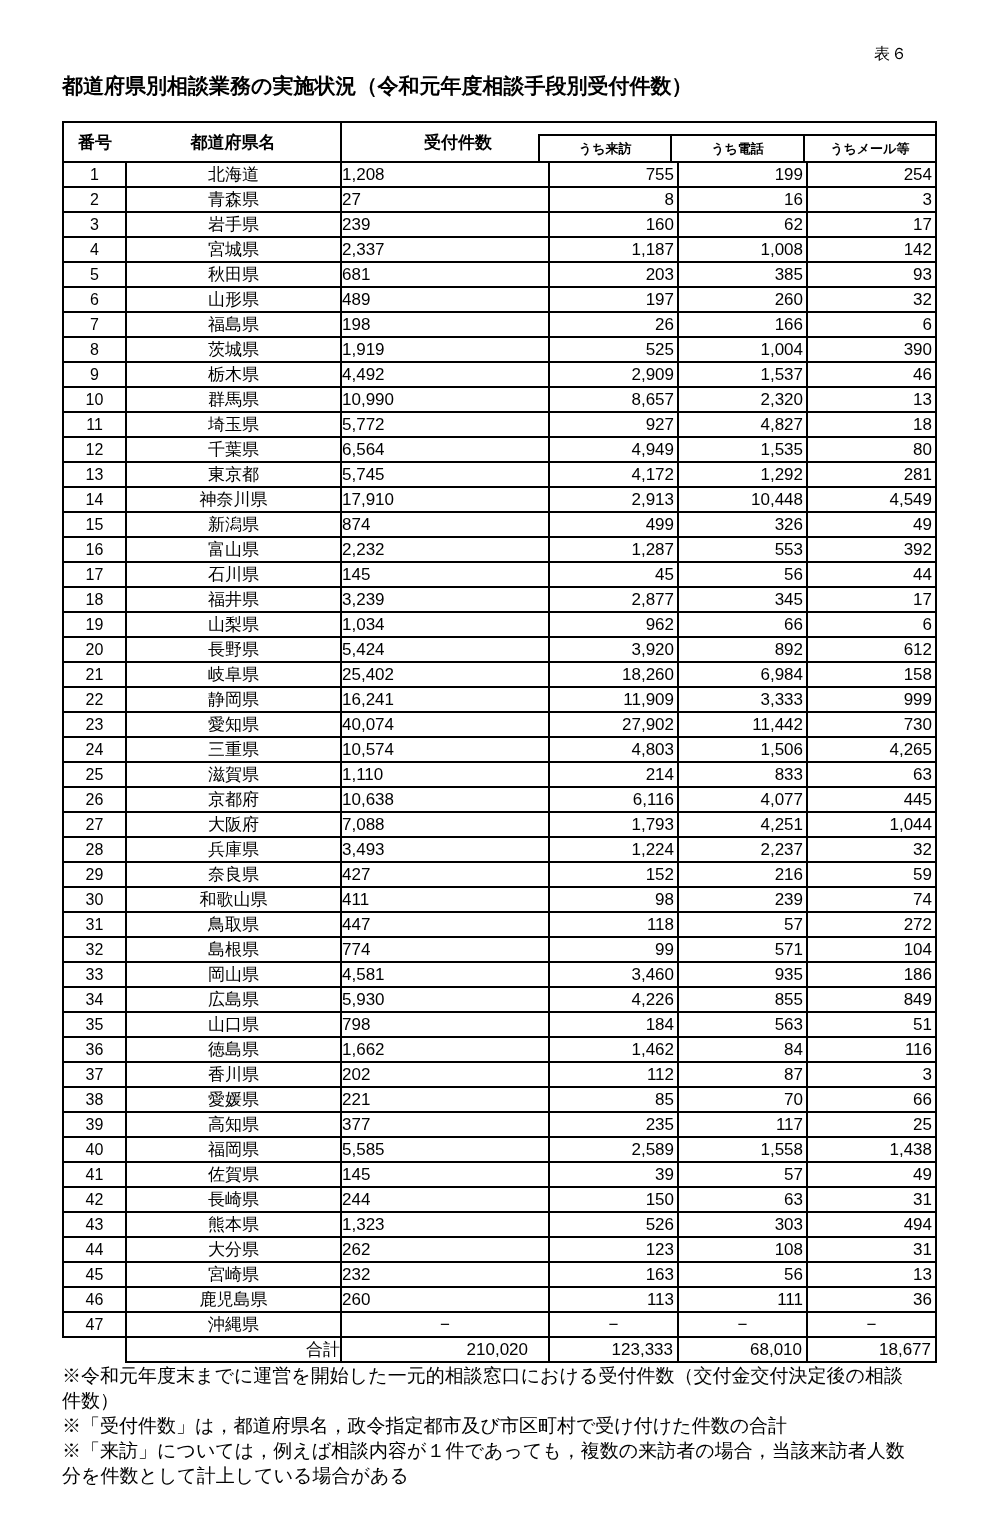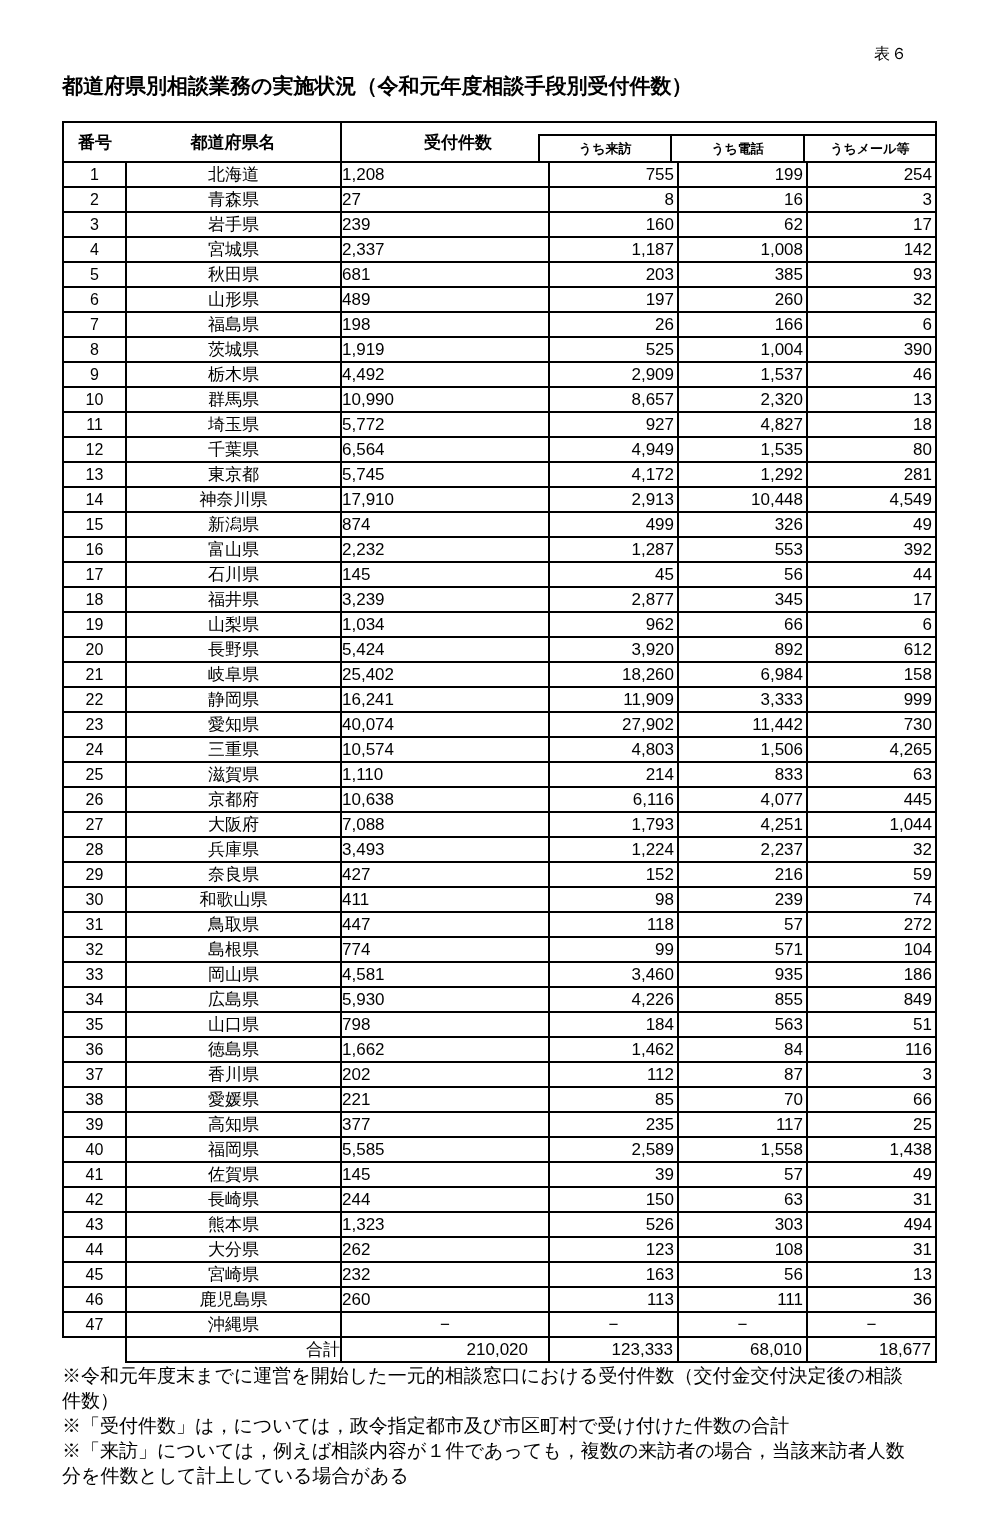--- a/index.html
+++ b/index.html
@@ -492,17 +492,17 @@
         <td class="t-total">210,020</td>
         <td class="t-num">123,333</td>
         <td class="t-num">68,010</td>
         <td class="t-num">18,677</td>
       </tr>
     </tfoot>
   </table>
 
   <div class="footnotes">
     <p>※令和元年度末までに運営を開始した一元的相談窓口における受付件数（交付金交付決定後の相談件数）</p>
-    <p>※「受付件数」は，については，政令指定都市及び市区町村で受け付けた件数の合計</p>
+    <p>※「受付件数」は，都道府県名，政令指定都市及び市区町村で受け付けた件数の合計</p>
     <p>※「来訪」については，例えば相談内容が１件であっても，複数の来訪者の場合，当該来訪者人数分を件数として計上している場合がある</p>
   </div>
 
 </div>
 
 </body></html>

